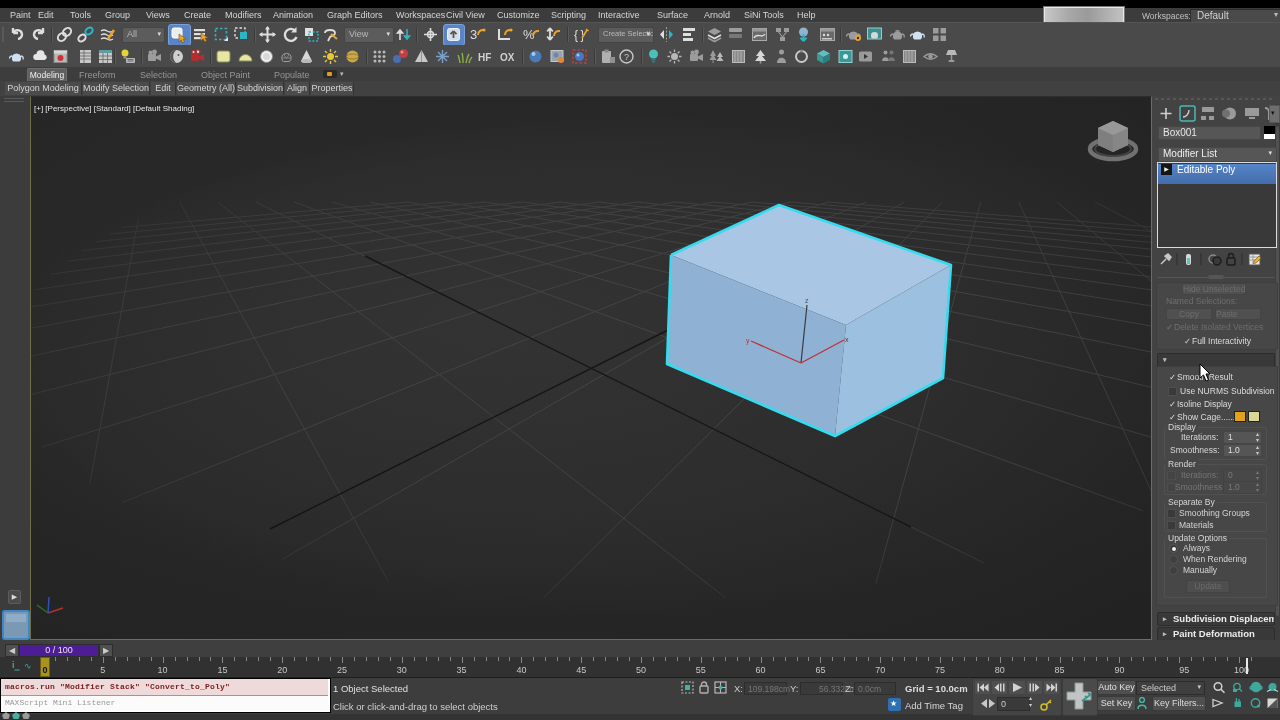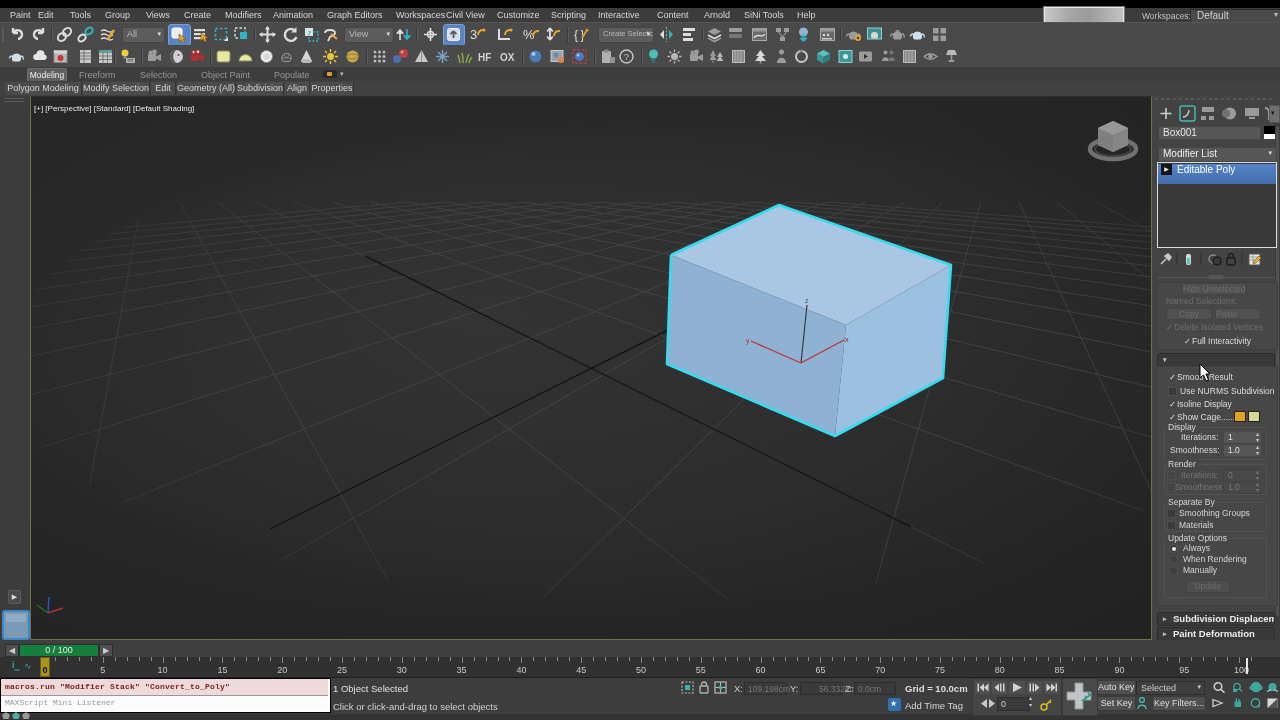--- a/index.html
+++ b/index.html
@@ -46,21 +46,21 @@
       <span style="left:146px">Views</span>
       <span style="left:184px">Create</span>
     <span style="left:225px">Modifiers</span>
       <span style="left:273px">Animation</span>
     <span style="left:327px">Graph Editors</span>
       <span style="left:396px">Workspaces</span>
     <span style="left:446px">Civil View</span>
       <span style="left:497px">Customize</span>
     <span style="left:551px">Scripting</span>
       <span style="left:598px">Interactive</span>
-    <span style="left:657px">Content</span>
+    <span style="left:657px">Surface</span>
       <span style="left:704px">Arnold</span>
     <span style="left:744px">SiNi Tools</span>
       <span style="left:797px">Help</span>
     <span style="left:1142px;color:#c0c0c0;font-size:8.5px;top:3px">Workspaces:</span>
   </div>
   <div class="abs" style="left:1190px;top:9px;width:90px;height:13px;background:#4a4a4a;border:1px solid #2c2c2c;font-size:10px;color:#d0d0d0;">
     <span style="position:absolute;left:6px;top:0px">Default</span>
     <span style="position:absolute;right:3px;top:0px;font-size:8px;color:#bbb">▾</span>
   </div>
   <div class="abs" style="left:1044px;top:7px;width:78px;height:16px;background:linear-gradient(90deg,#c8c8c8,#a8a8a8 30%,#9a9a9a 55%,#c2c2c2);border:1px solid #e8e8e8;outline:1px solid #777;"></div>
@@ -887,21 +887,21 @@
         <span style="position:absolute;left:15px;top:0px;">Paint Deformation</span>
       </div>
 
     <svg class="abs" style="left:46px;top:268px" width="14" height="20">
       <polygon points="1,0 1,14 4.5,11 7,17 9.5,16 7,10 11,10" fill="#fff" stroke="#000" stroke-width="1"></polygon>
     </svg>
   </div>
 
   <div class="abs" id="tlrow">
     <div class="abs" style="left:5px;top:4px;width:12px;height:11px;background:#4f4f4f;border:1px solid #2e2e2e;color:#ccc;font-size:8px;text-align:center;line-height:11px;">◀</div>
-    <div class="abs" style="left:19px;top:4px;width:78px;height:11px;background:#15803d;border:1px solid #2e2e2e;color:#e6e6e6;font-size:9px;text-align:center;line-height:11px;">0 / 100</div>
+    <div class="abs" style="left:19px;top:4px;width:78px;height:11px;background:#4c1d95;border:1px solid #2e2e2e;color:#e6e6e6;font-size:9px;text-align:center;line-height:11px;">0 / 100</div>
     <div class="abs" style="left:99px;top:4px;width:12px;height:11px;background:#4f4f4f;border:1px solid #2e2e2e;color:#ccc;font-size:8px;text-align:center;line-height:11px;">▶</div>
   </div>
 
   <div class="abs" id="ruler">
       <span style="position:absolute;left:12px;top:3px;color:#3aa8a0;font-size:9px;font-weight:bold">i‗</span>
       <span style="position:absolute;left:24px;top:4px;color:#3aa8a0;font-size:9px">∿</span>
       <div style="position:absolute;left:43.0px;top:0px;width:1px;height:6px;background:#868686"></div>
       <div style="position:absolute;left:55.0px;top:0px;width:1px;height:4px;background:#868686"></div>
       <div style="position:absolute;left:66.9px;top:0px;width:1px;height:4px;background:#868686"></div>
       <div style="position:absolute;left:78.9px;top:0px;width:1px;height:4px;background:#868686"></div>
@@ -1102,21 +1102,21 @@
     <svg class="abs" style="left:1040px;top:20px" width="13" height="13">
         <circle cx="4" cy="9" r="3" fill="none" stroke="#d8c020" stroke-width="1.5"></circle>
         <path d="M6,7 L11,2 M9,3 l2,2" stroke="#d8c020" stroke-width="1.5"></path>
       </svg>
 
     <div class="abs" style="left:1062px;top:0px;width:34px;height:36px;background:#4a4a4a;border:1px solid #3a3a3a;border-radius:2px;"></div>
     <svg class="abs" style="left:1064px;top:3px" width="32" height="31">
       <path d="M11,2 h8 v9 h8 v8 h-8 v9 h-8 v-9 h-8 v-8 h8 z" fill="#c0c4c4" stroke="#8a9494" stroke-width="1"></path>
       <path d="M18,20 l8,-6 M24,12 l3,2 M21,15 l2.5,2" stroke="#2e9a8e" stroke-width="1.8" fill="none"></path>
     </svg>
-    <div class="abs" style="left:1097px;top:2px;width:37px;height:13px;background:#4f4f4f;border:1px solid #3a3a3a;border-radius:2px;color:#e0e0e0;font-size:9px;line-height:13px;">Auto Key</div>
+    <div class="abs" style="left:1097px;top:2px;width:37px;height:13px;background:#4f4f4f;border:1px solid #3a3a3a;border-radius:2px;color:#e0e0e0;font-size:9px;text-align:center;line-height:13px;">Auto Key</div>
     <div class="abs" style="left:1136px;top:3px;width:67px;height:12px;background:#3f3f3f;border:1px solid #2d2d2d;color:#ccc;font-size:9px;">
         <span style="position:absolute;left:4px;top:1px">Selected</span>
         <span style="position:absolute;right:3px;top:1px;font-size:7px">▾</span>
       </div>
     <div class="abs" style="left:1097px;top:18px;width:37px;height:13px;background:#4f4f4f;border:1px solid #3a3a3a;border-radius:2px;color:#e0e0e0;font-size:9px;text-align:center;line-height:13px;">Set Key</div>
     <svg class="abs" style="left:1136px;top:19px" width="13" height="13">
         <circle cx="6" cy="3" r="2.4" fill="none" stroke="#49b8a8" stroke-width="1.4"></circle>
         <path d="M2,12 C2,7 10,7 10,12" fill="none" stroke="#49b8a8" stroke-width="1.4"></path>
       </svg>
     <div class="abs" style="left:1152px;top:18px;width:52px;height:13px;background:#4f4f4f;border:1px solid #3a3a3a;border-radius:2px;color:#dcdcdc;font-size:9px;text-align:center;line-height:13px;">Key Filters...</div>

